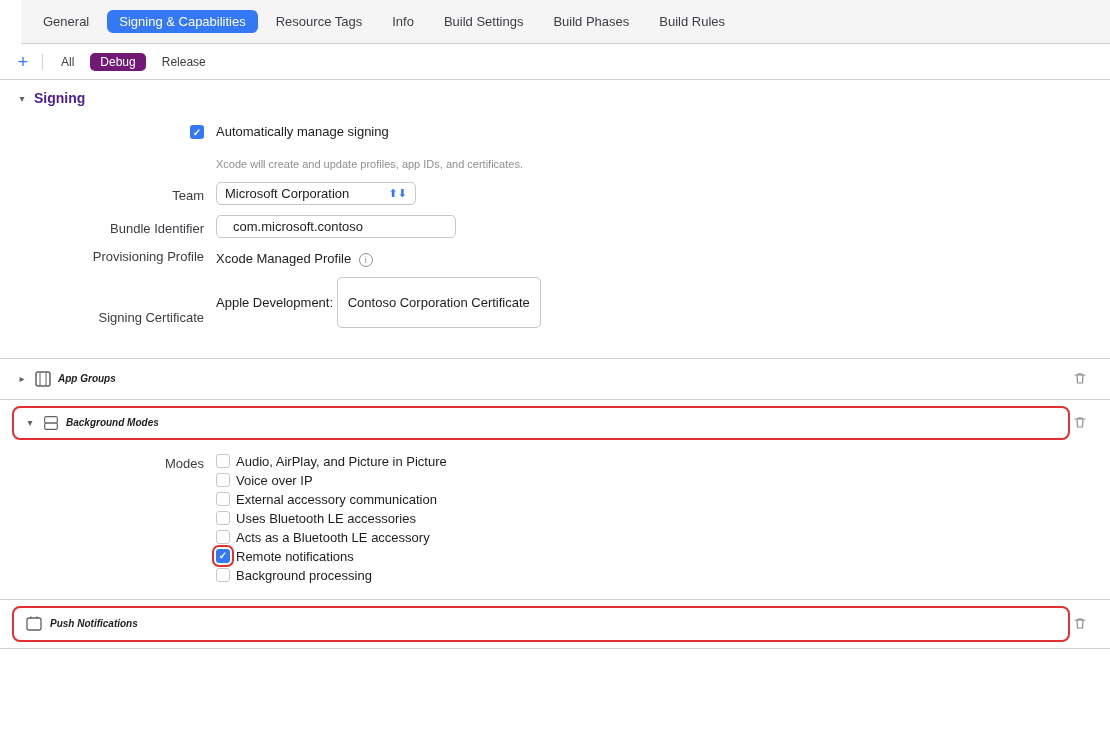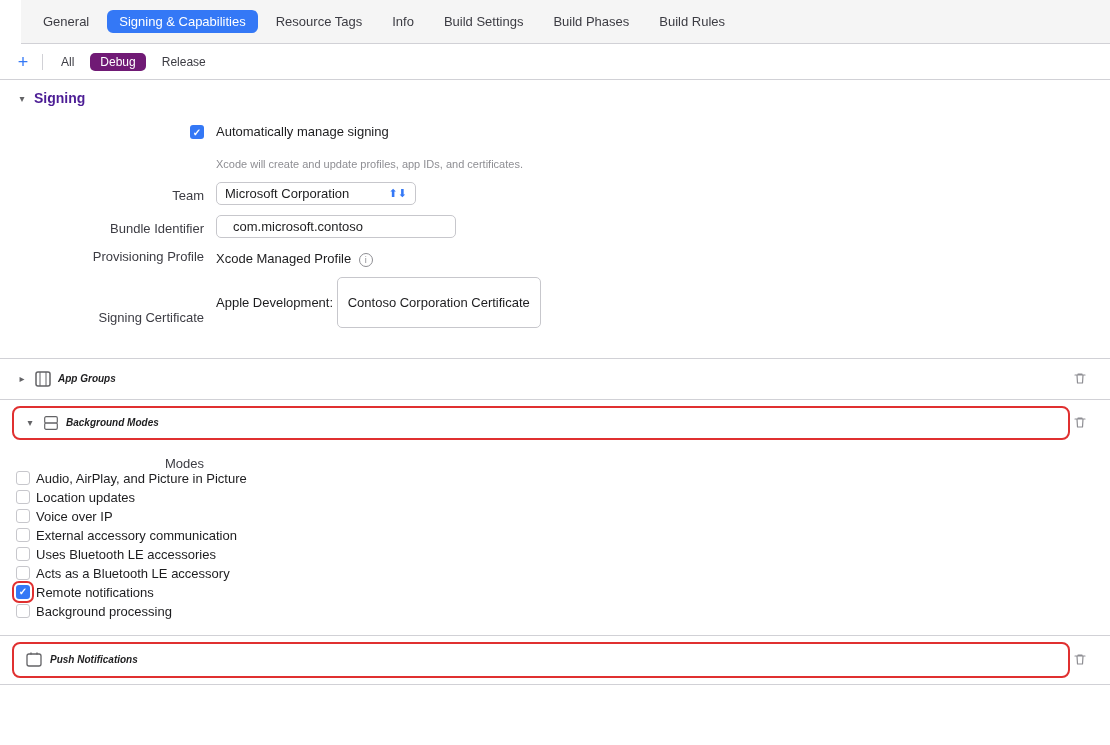--- a/index.html
+++ b/index.html
@@ -266,21 +266,20 @@
     }
 
     
     .bg-modes-body {
       padding: 8px 16px 16px 16px;
     }
     .modes-row {
       display: flex;
       align-items: flex-start;
       gap: 0;
-      flex-direction: column;
     }
     .modes-label {
       text-align: right;
       min-width: 200px;
       padding-right: 12px;
       color: #3c3c43;
       font-size: 13px;
       padding-top: 2px;
     }
     .modes-list {
@@ -454,24 +453,20 @@
     <div class="bg-modes-body">
       <div class="modes-row">
         <div class="modes-label">Modes</div>
         <div class="modes-list">
 
           <div class="mode-item">
             <div class="cb-empty"></div>
             <span>Audio, AirPlay, and Picture in Picture</span>
           </div>
 
-          <div class="mode-item">
-            <div class="cb-empty"></div>
-            <span>Location updates</span>
-          </div>
 
           <div class="mode-item">
             <div class="cb-empty"></div>
             <span>Voice over IP</span>
           </div>
 
           <div class="mode-item">
             <div class="cb-empty"></div>
             <span>External accessory communication</span>
           </div>

